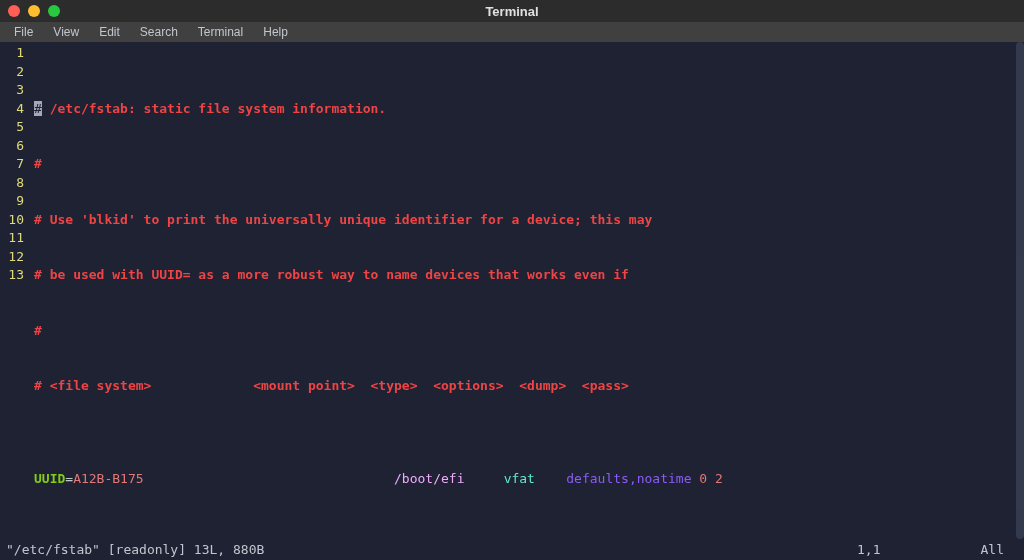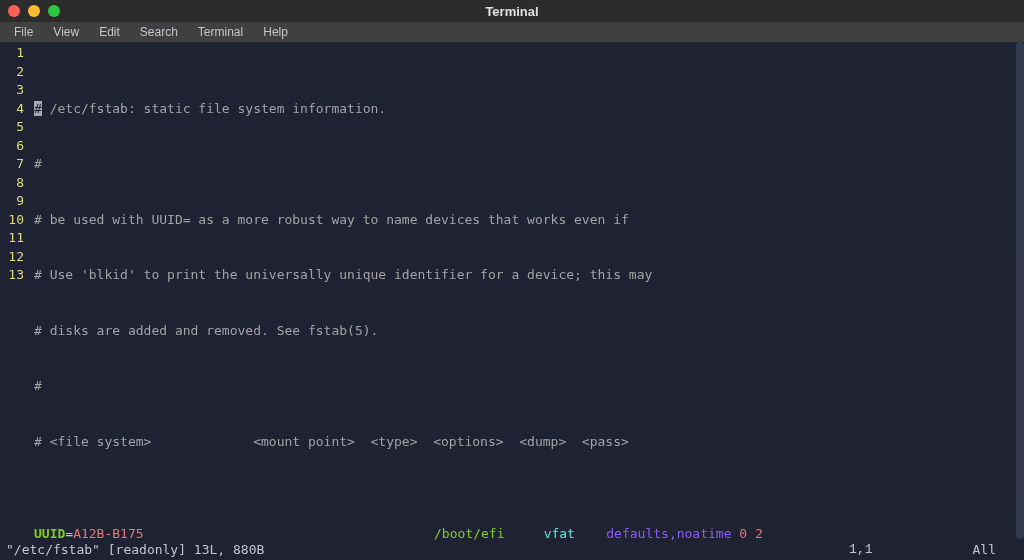--- a/index.html
+++ b/index.html
@@ -68,25 +68,25 @@
       line-height: 18.5px;
       padding-right: 4px;
     }
     .code-area {
       flex: 1;
       line-height: 18.5px;
       padding-left: 6px;
       white-space: pre;
       position: relative;
     }
-    .comment { color: #a3a3a3; }
+    .comment { color: #ef4444; font-weight: bold; }
     .uuid-key { color: #84cc16; font-weight: bold; }
     .eq { color: #c0c5ce; }
     .uuid-val { color: #e27878; }
-    .mount { color: #84cc16; margin-left: 40px; }
+    .mount { color: #f0abfc; }
     .fstype { color: #5eead4; }
     .opts { color: #8b5cf6; }
     .num { color: #e27878; }
     .plain { color: #c0c5ce; }
     .cursor {
       background: #a3a8b8;
       color: #1e2233;
     }
     .scrollbar {
       position: absolute;
@@ -103,22 +103,22 @@
       left: 0;
       right: 0;
       height: 21px;
       display: flex;
       align-items: center;
       padding: 0 6px;
       color: #c0c5ce;
       line-height: 21px;
     }
     .statusbar .left { flex: 1; }
-    .statusbar .pos { margin-right: 100px; font-family: Liberation Mono, monospace; }
-    .statusbar .all { margin-right: 22px; }
+    .statusbar .pos { margin-right: 100px; }
+    .statusbar .all { margin-right: 14px; }
     .line { display: block; }
   </style>
 </head>
 <body>
 
 <div class="titlebar">
   <div class="traffic-lights">
     <div class="dot red"></div>
     <div class="dot yellow"></div>
     <div class="dot green"></div>
@@ -152,23 +152,22 @@
     <span class="line">11</span>
     <span class="line"></span>
     <span class="line">12</span>
     <span class="line">13</span>
   </div>
 
   <div class="code-area">
     
     <span class="line"><span class="cursor">#</span><span class="comment"> /etc/fstab: static file system information.</span></span>
     <span class="line comment">#</span>
+    <span class="line comment"># Use 'blkid' to print the universally unique identifier for a device; this may</span>
     <span class="line comment"># be used with UUID= as a more robust way to name devices that works even if</span>
-    <span class="line comment"># Use 'blkid' to print the universally unique identifier for a device; this may</span>
-    <span class="line comment"># disks are added and removed. See fstab(5).</span>
     <span class="line comment">#</span>
     <span class="line comment"># &lt;file system&gt;             &lt;mount point&gt;  &lt;type&gt;  &lt;options&gt;  &lt;dump&gt;  &lt;pass&gt;</span>
 
     
     <span class="line"><span class="uuid-key">UUID</span><span class="eq">=</span><span class="uuid-val">A12B-B175</span><span class="plain">                                </span><span class="mount">/boot/efi</span><span class="plain">     </span><span class="fstype">vfat</span><span class="plain">    </span><span class="opts">defaults,noatime</span><span class="plain"> </span><span class="num">0</span><span class="plain"> </span><span class="num">2</span></span>
 
     
     
     
 

